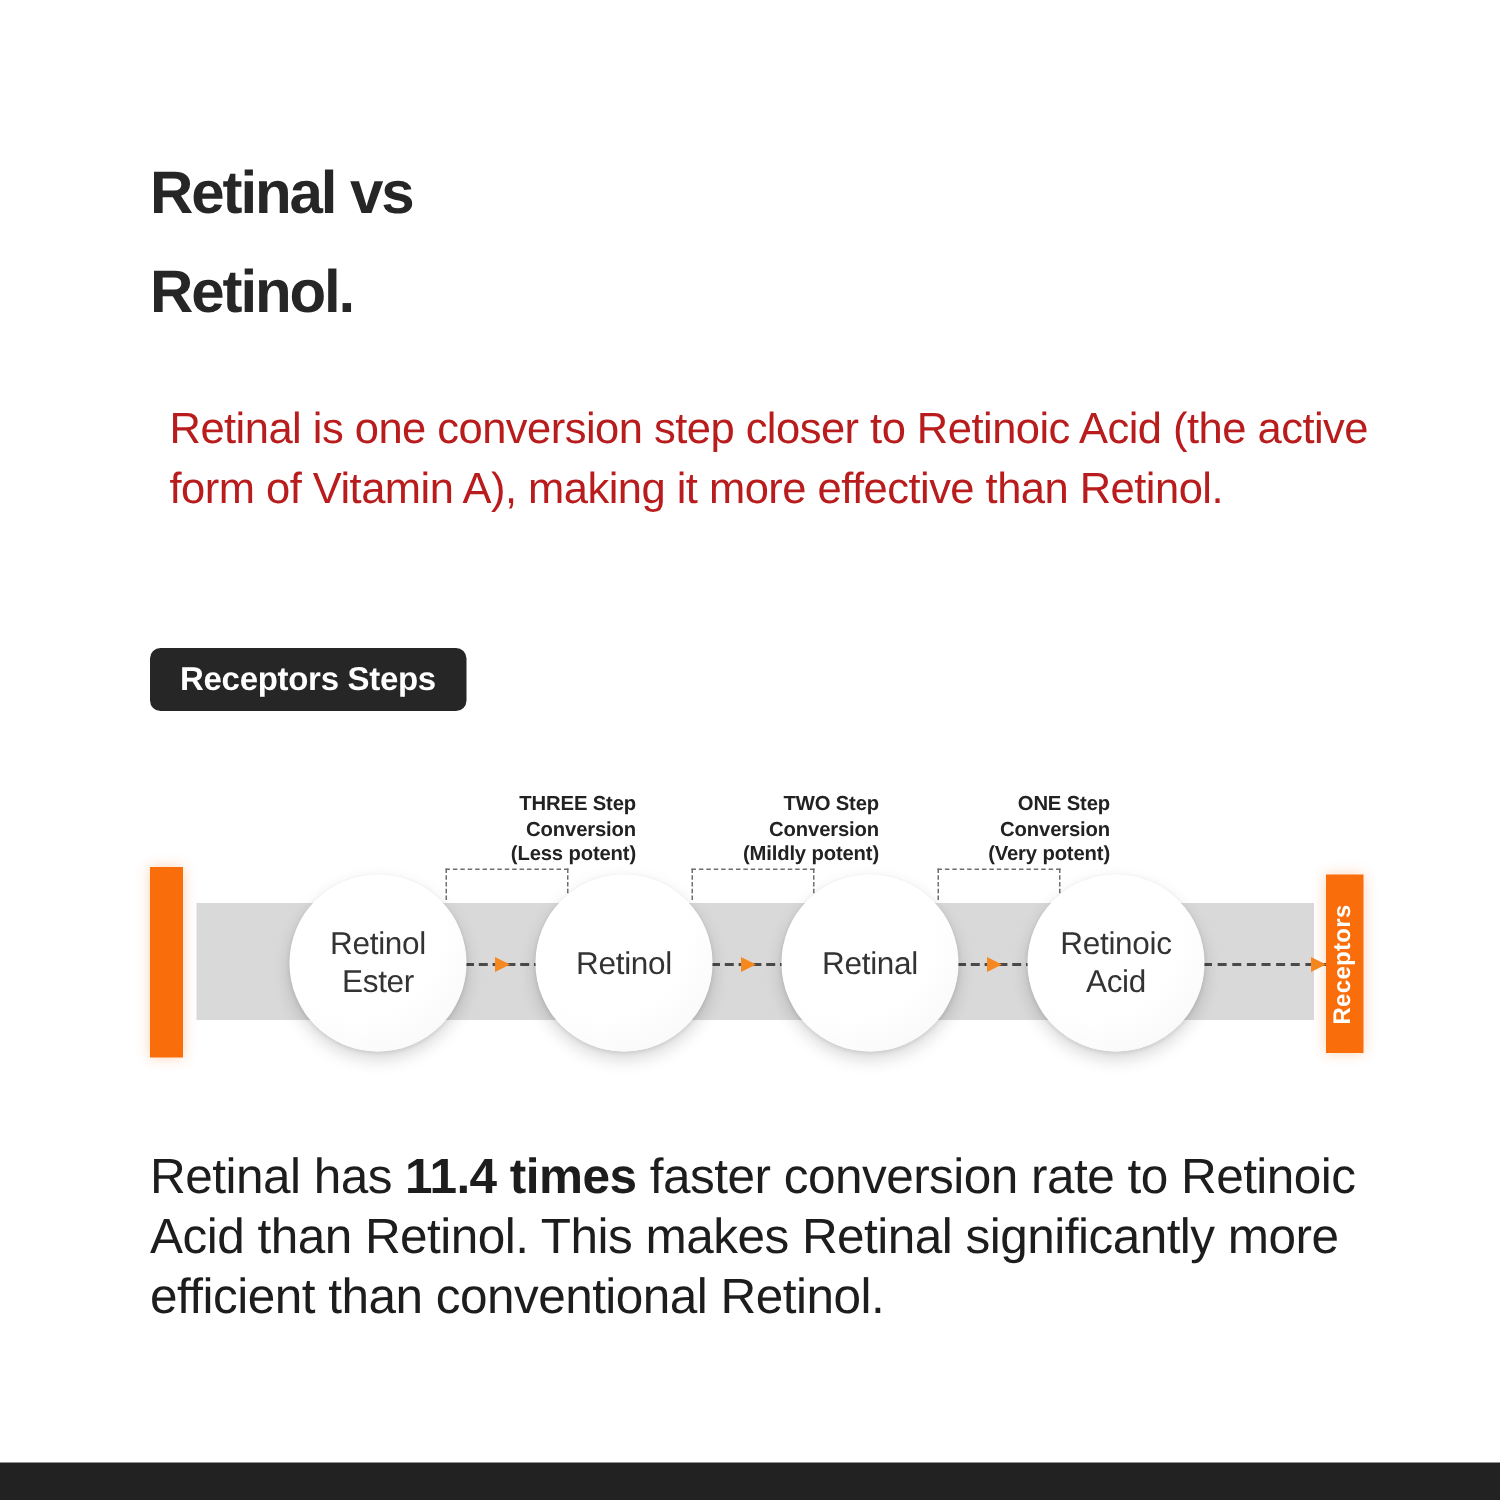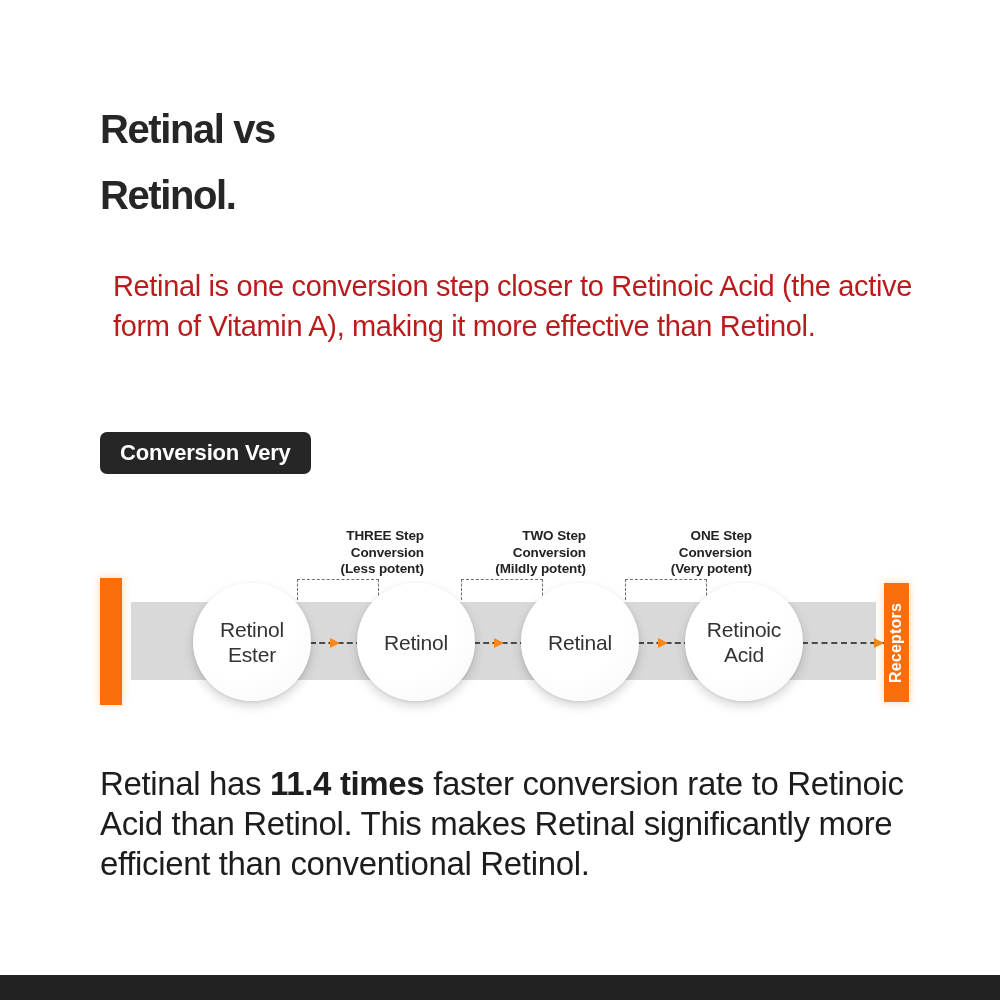--- a/index.html
+++ b/index.html
@@ -204,32 +204,32 @@
 <body>
 
 <div id="page">
 
   <div class="title">Retinal vs
 Retinol.</div>
 
   <div class="intro">Retinal is one conversion step closer to Retinoic Acid (the active form of Vitamin A), making it more effective than Retinol.</div>
 
   <div class="badge">
-    <span>Conversion Very</span>
+    <span>Receptors Steps</span>
   </div>
 
   <div class="diagram">
 
     <div class="step-note" style="left:244px;">THREE Step
 Conversion
 (Less potent)</div>
     <div class="step-note" style="left:406px;">TWO Step
 Conversion
 (Mildly potent)</div>
-    <div class="step-note" style="left:572px;">ONE Step
+    <div class="step-note" style="left:560px;">ONE Step
 Conversion
 (Very potent)</div>
 
     <div class="bracket" style="left:297px; width:82px;"></div>
     <div class="bracket" style="left:461px; width:82px;"></div>
     <div class="bracket" style="left:625px; width:82px;"></div>
 
     <div class="band"></div>
 
     <div class="endbar left"></div>

